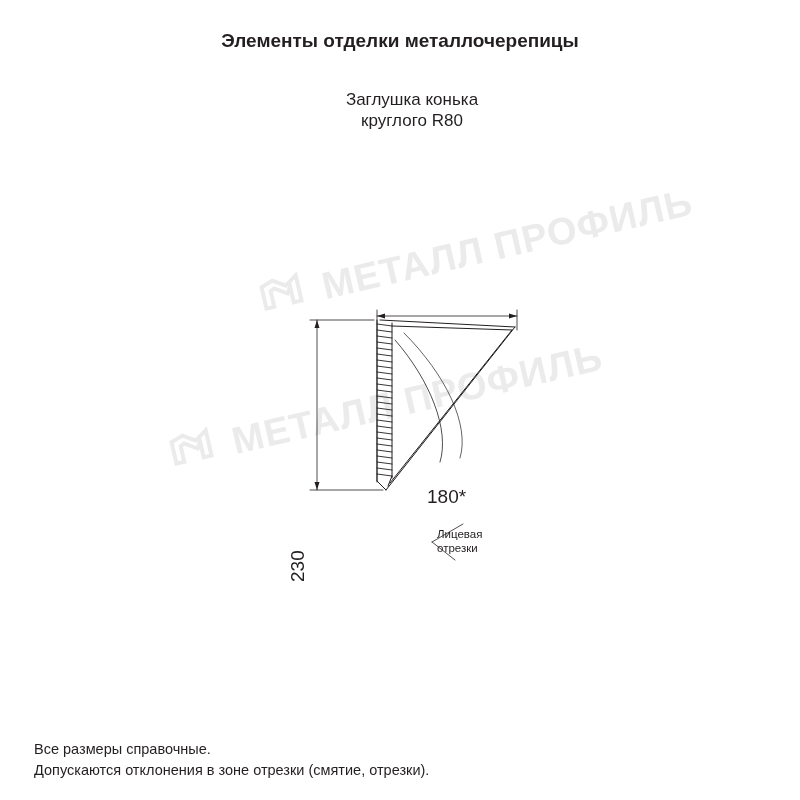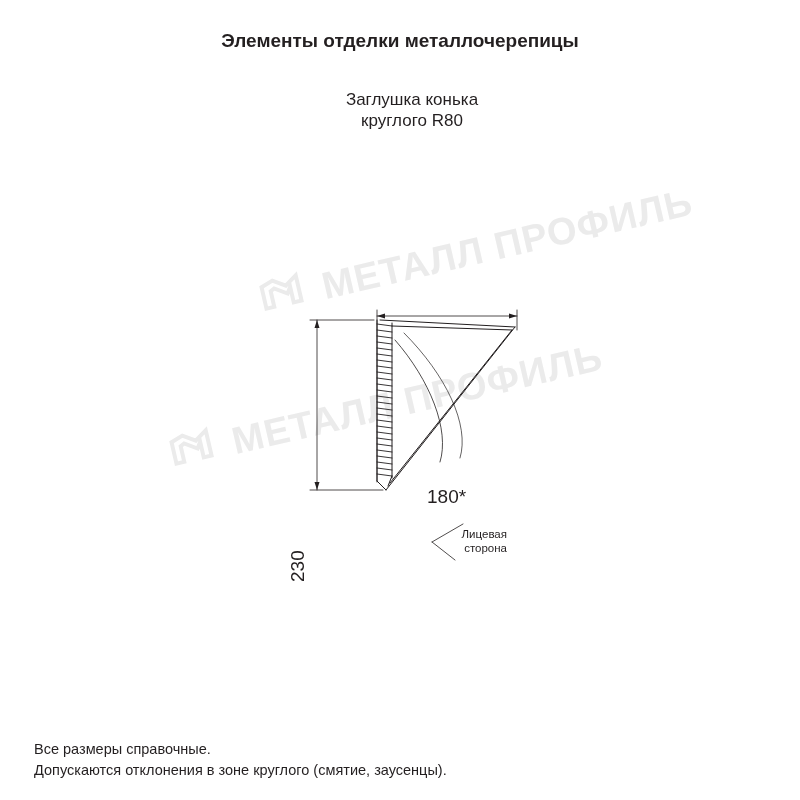--- a/index.html
+++ b/index.html
@@ -100,21 +100,21 @@
     transform-origin: left top;
     font-size: 19px;
   }
   .face-label {
     position: absolute;
     left: 437px;
     top: 337px;
     font-size: 11.5px;
     line-height: 1.25;
     color: #231f20;
-    text-align: right;
+    text-align: left;
     width: 70px;
   }
 </style>
 </head>
 <body>
 
 <div class="page">
 
   <div class="title">Элементы отделки металлочерепицы</div>
   <div class="subtitle sub1">Заглушка конька</div>
@@ -208,22 +208,22 @@
         </g>
 
       </g>
     </svg>
 
     <div class="dim-label dim-180">180*</div>
     <div class="dim-label dim-230">230</div>
 
     <div class="face-label">
       <div>Лицевая</div>
-      <div>сторона</div>
+      <div>отрезки</div>
     </div>
   </div>
 
   <div class="footnotes">
     <div>Все размеры справочные.</div>
-    <div>Допускаются отклонения в зоне круглого (смятие, заусенцы).</div>
+    <div>Допускаются отклонения в зоне отрезки (смятие, отрезки).</div>
   </div>
 
 </div>
 
 </body></html>

